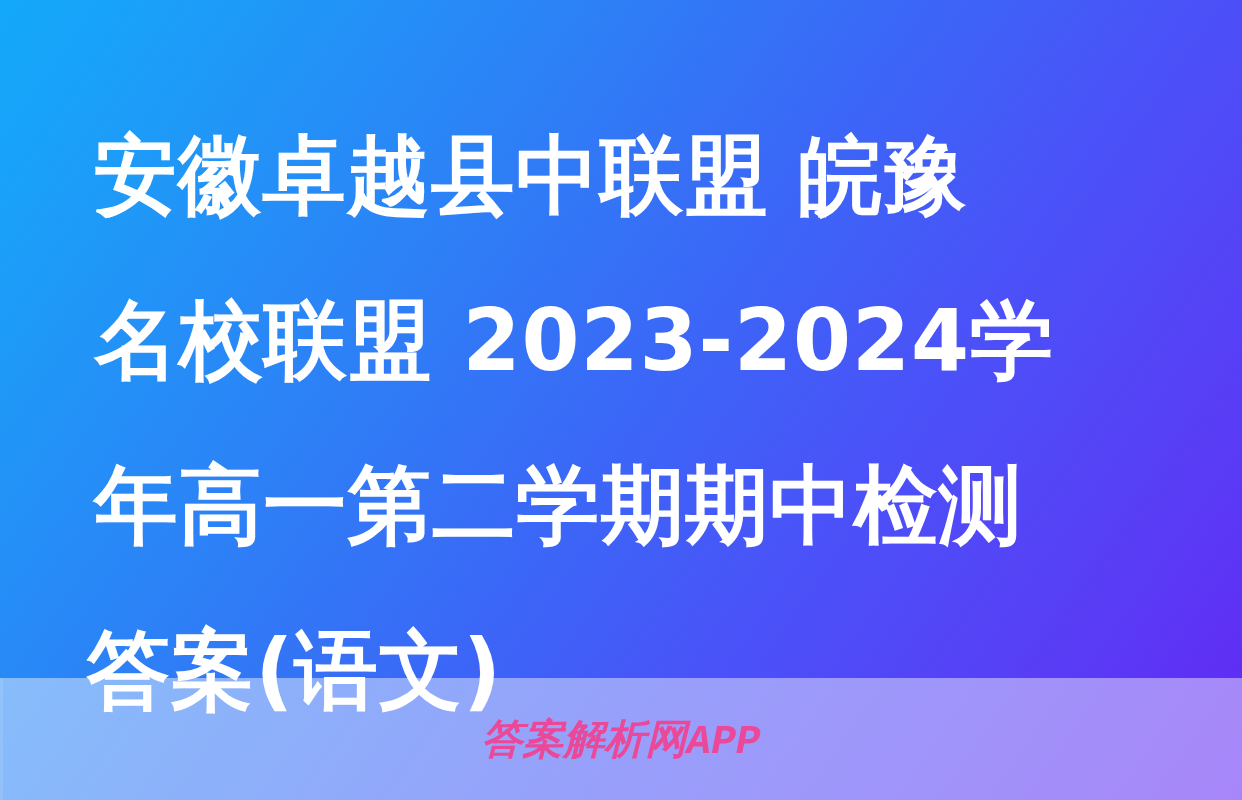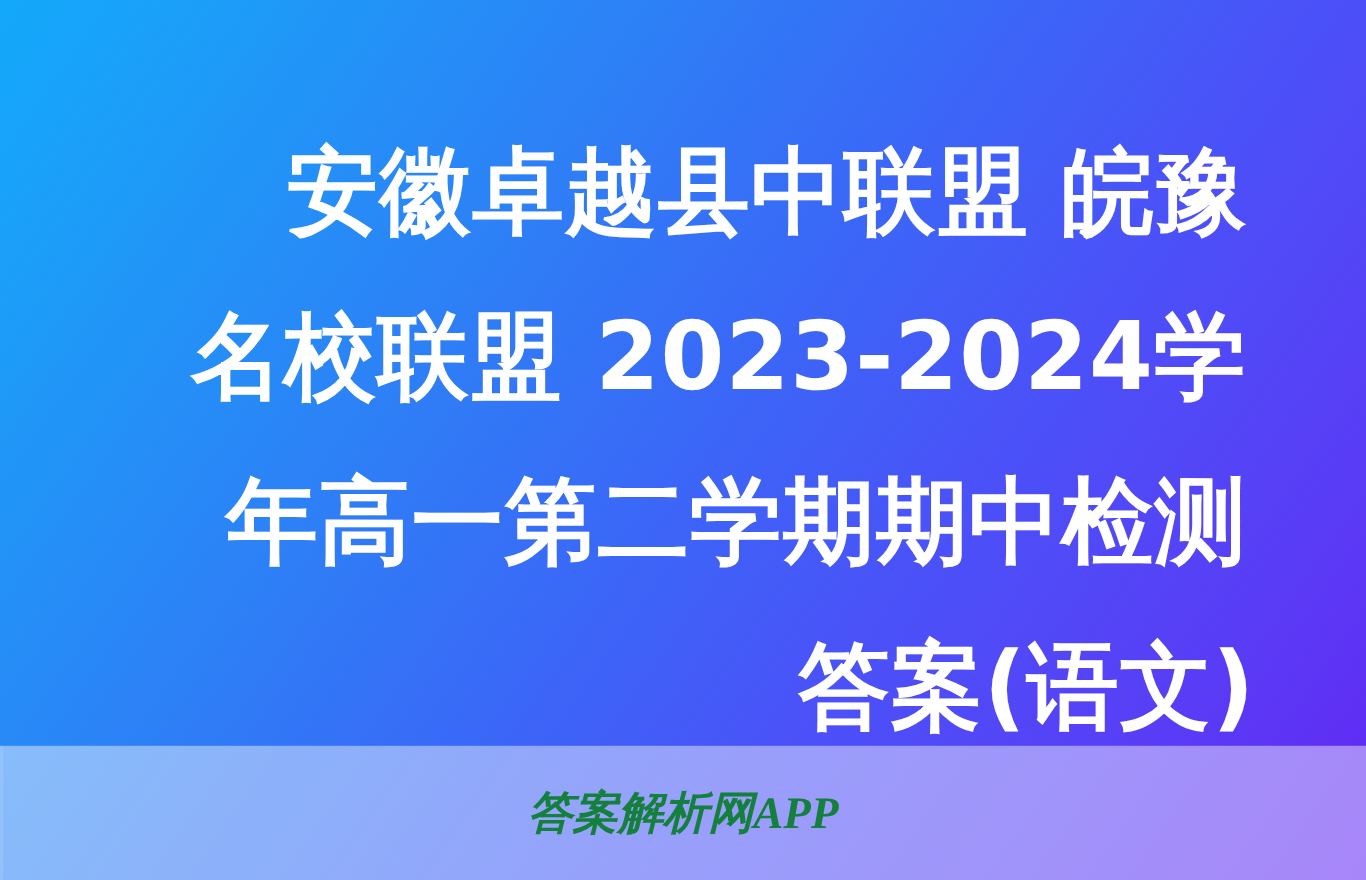--- a/index.html
+++ b/index.html
@@ -34,24 +34,25 @@
 
   
   .title-block {
     position: absolute;
     left: 0;
     top: 100px;
     width: 1228px;
     height: 580px;
     display: flex;
     flex-direction: column;
-    align-items: flex-end;
+    align-items: flex-start;
     justify-content: flex-start;
     box-sizing: border-box;
     padding: 0 80px;
+    gap: 15px;
   }
   .title-line {
     color: #ffffff;
     font-size: 86px;
     line-height: 150px;
     font-weight: 700;
     letter-spacing: 1px;
     white-space: nowrap;
     text-align: center;
     transform: scaleX(0.97);
@@ -79,27 +80,27 @@
     position: absolute;
     left: 0;
     top: 678px;
     width: 1242px;
     height: 122px;
     display: flex;
     align-items: center;
     justify-content: center;
   }
   .watermark-text {
-    color: #15803d;
+    color: #ec4899;
     font-size: 41px;
     font-weight: 700;
     font-style: italic;
     letter-spacing: 0px;
     white-space: nowrap;
-    font-family: Liberation Serif, serif;
+    font-family: Liberation Mono, monospace;
   }
 </style>
 </head>
 <body>
 
 <div id="screen">
 
   <div class="bg-gradient"></div>
 
   <div class="title-block">

